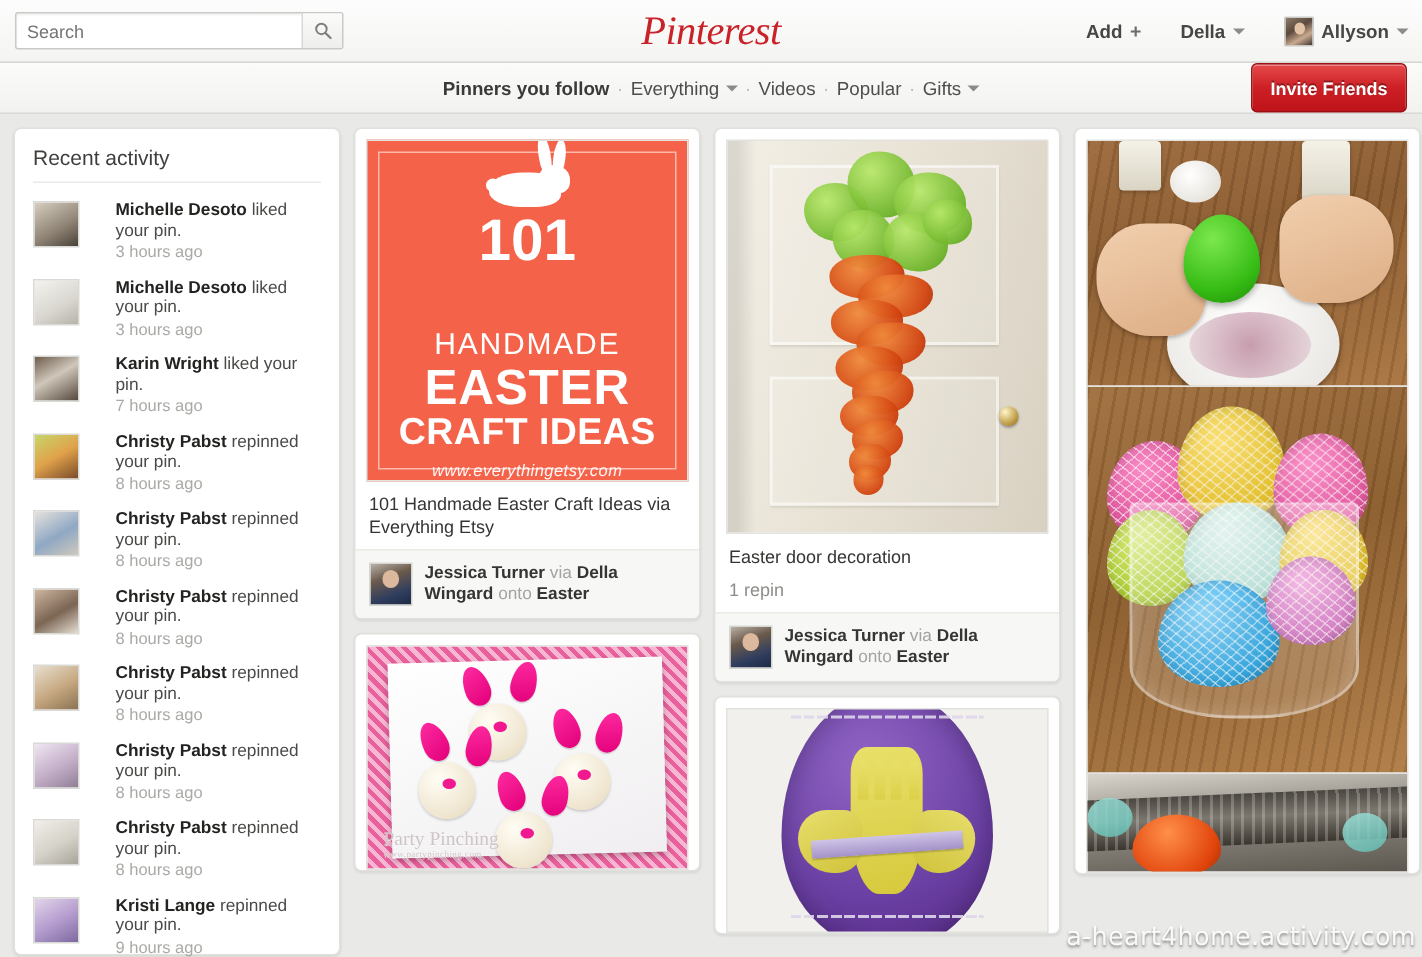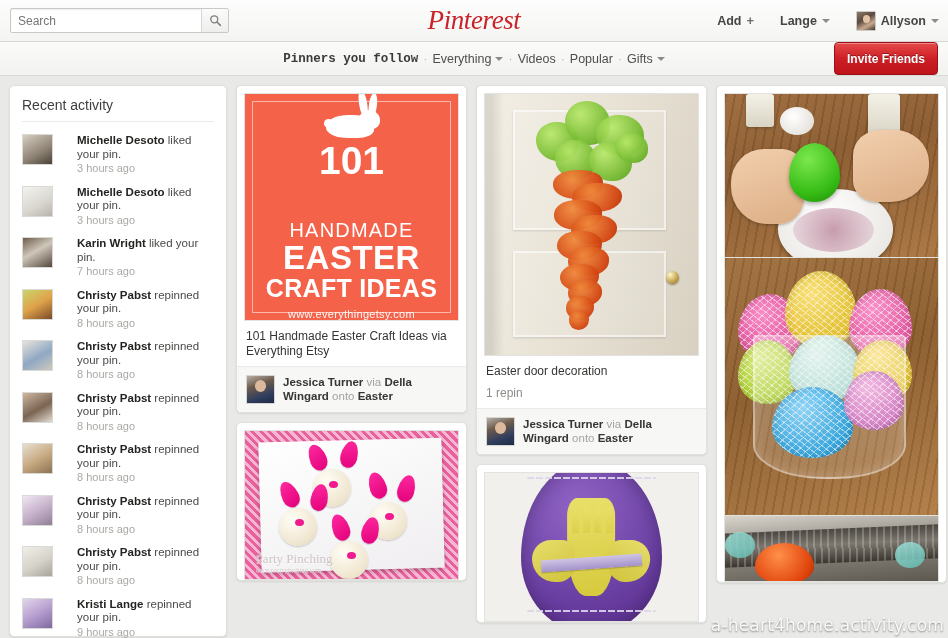--- a/index.html
+++ b/index.html
@@ -99,21 +99,21 @@
     background: linear-gradient(to bottom,#fbfbf9,#f2f2f0);
     border-bottom: 1px solid #d9d9d5;
     display: flex;
     align-items: center;
     justify-content: center;
     gap: 0;
     font-size: 12.5px;
     color: #595957;
   }
   .subnav .sep { color: #b9b9b5; margin: 0 5px; }
-  .subnav .nav-strong { font-weight: bold; color: #3a3a38; cursor: pointer; font-family: Liberation Mono, monospace; }
+  .subnav .nav-strong { font-weight: bold; color: #3a3a38; cursor: pointer; }
   .subnav .nav-item { cursor: pointer; color: #4e4e4c; display: inline-flex; align-items: center; gap: 4px; }
   .invite-btn {
     position: absolute;
     right: 10px;
     height: 33px;
     padding: 0 12px;
     border: 1px solid #9b1116;
     border-radius: 4px;
     background: linear-gradient(to bottom,#e54a4a 0%, #cd1f25 50%, #bd1319 100%);
     color: #fff;
@@ -235,21 +235,21 @@
   .bunny .ear1, .bunny .ear2 {
     position:absolute; background:#fff; border-radius:50% 50% 40% 40%;
   }
   .bunny .ear1 { width:8px; height:26px; right:13px; bottom:22px; transform: rotate(-9deg); }
   .bunny .ear2 { width:8px; height:23px; right:3px;  bottom:22px; transform: rotate(7deg); }
   .bunny .tail { position:absolute; left:0; bottom:10px; width:9px; height:9px; background:#fff; border-radius:50%; }
   .t101 { font-size: 39px; font-weight: bold; line-height: 37px; margin-top: 4px; letter-spacing: 0px; z-index:2; }
   .thand { font-size: 20px; letter-spacing: 1.2px; line-height: 22px; z-index:2;margin-top:40px; }
   .teast { font-size: 33px; font-weight: bold; line-height: 33px; letter-spacing: .5px; z-index:2; }
   .tcraft { font-size: 25px; font-weight: bold; line-height: 28px; letter-spacing: .3px; z-index:2; }
-  .turl { font-size: 11px; margin-top: 6px; letter-spacing: .3px; opacity:.95; z-index:2; }
+  .turl { font-size: 11px; margin-top: 6px; letter-spacing: .3px; opacity:.95; z-index:2;font-style:italic; }
 
   
   .art-door {
     height: 263px;
     background:
       linear-gradient(to right, rgba(0,0,0,.10) 0 3%, rgba(0,0,0,0) 9%),
       linear-gradient(105deg,#f3efe6 0%, #e9e3d6 45%, #d8d1c2 100%);
     position: relative;
   }
   .door-panel {
@@ -494,21 +494,21 @@
   <div class="logo">
     <span>Pinterest</span>
   </div>
 
   <div class="top-right">
     <div class="item">
       <span>Add</span>
       <span class="plus">+</span>
     </div>
     <div class="item">
-      <span>Lange</span>
+      <span>Della</span>
       <span class="caret"></span>
     </div>
     <div class="item">
       <span class="avatar-sm"></span>
       <span>Allyson</span>
       <span class="caret"></span>
     </div>
   </div>
 </div>
 

